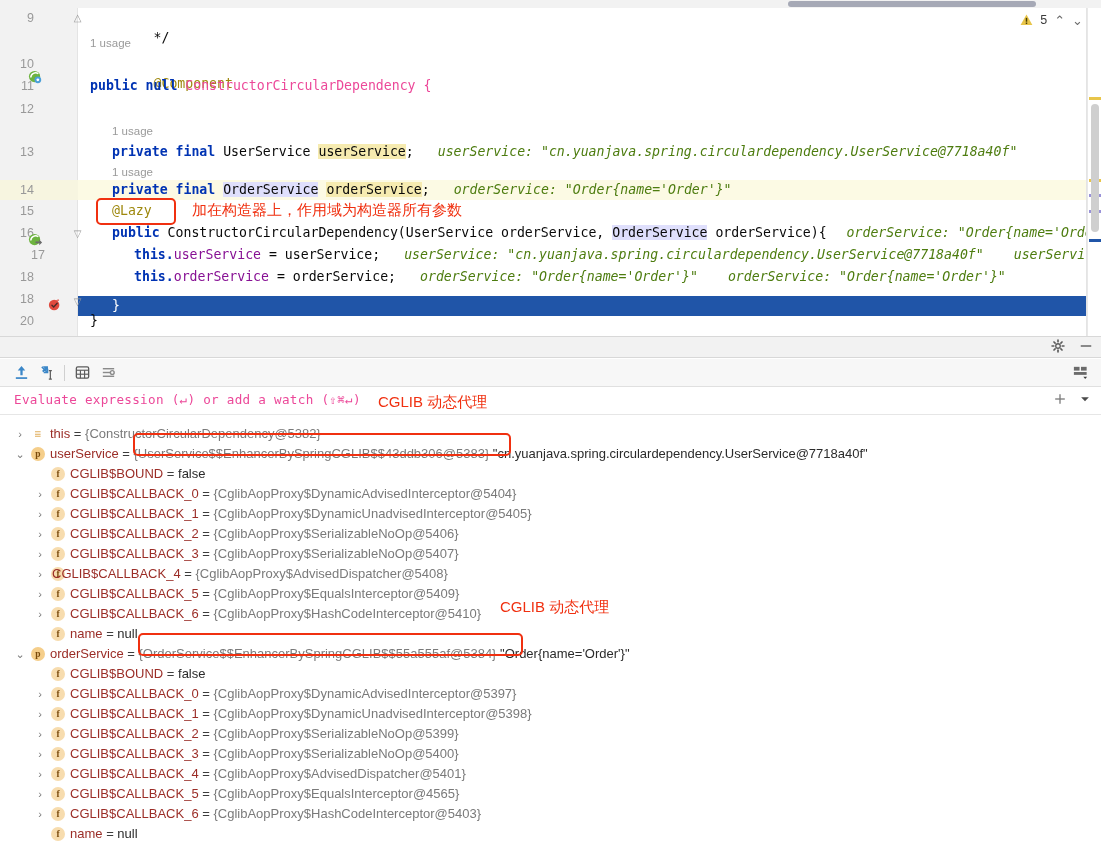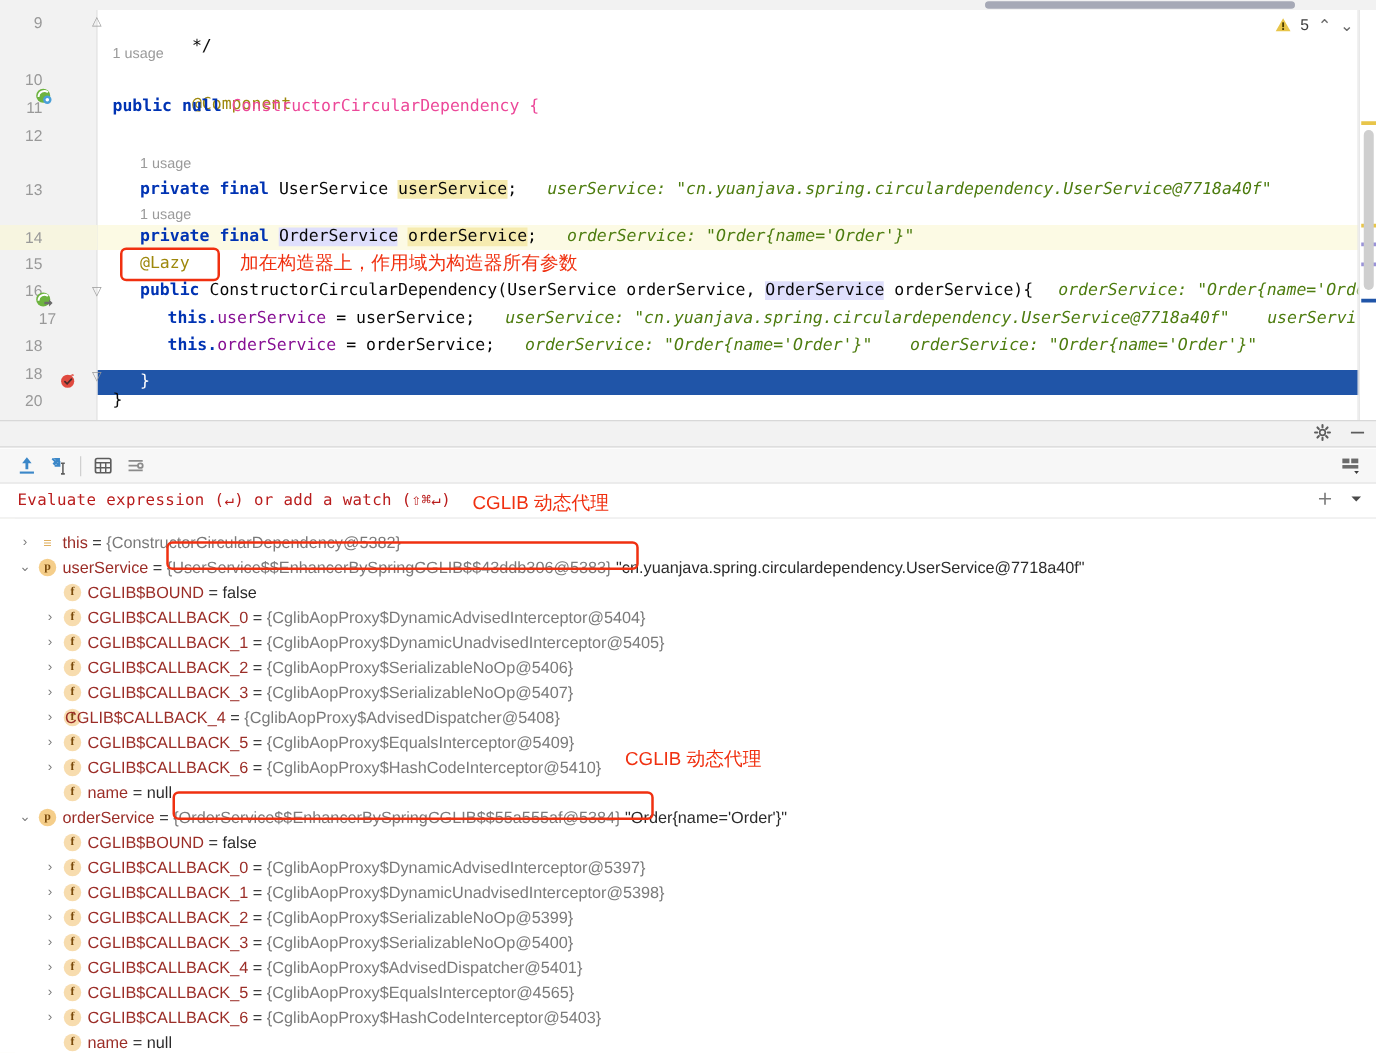--- a/index.html
+++ b/index.html
@@ -136,21 +136,21 @@
   .tb-divider { width: 1px; height: 16px; background: #d0d0d0; margin: 0 4px; }
 
   
   .eval-bar {
     position: absolute; left: 0; top: 387px; width: 1101px; height: 28px;
     background: #ffffff; border-bottom: 1px solid #e6e6e6;
   }
   .eval-placeholder {
     position: absolute; left: 14px; top: 5px;
     font-family: "DejaVu Sans Mono", "Liberation Mono", monospace;
-    font-size: 12.6px; color: #b91c1c; letter-spacing: 0.3px; text-align: center;
+    font-size: 12.6px; color: #ec4899; letter-spacing: 0.3px; text-align: center;
   }
   .eval-right { position: absolute; right: 10px; top: 5px; display: flex; gap: 12px; align-items: center; }
 
   
   .vars {
     position: absolute; left: 0; top: 415px; width: 1101px; height: 427px;
     background: #ffffff; overflow: hidden;
   }
   .vrow {
     position: absolute; left: 0; width: 1101px; height: 20px;

